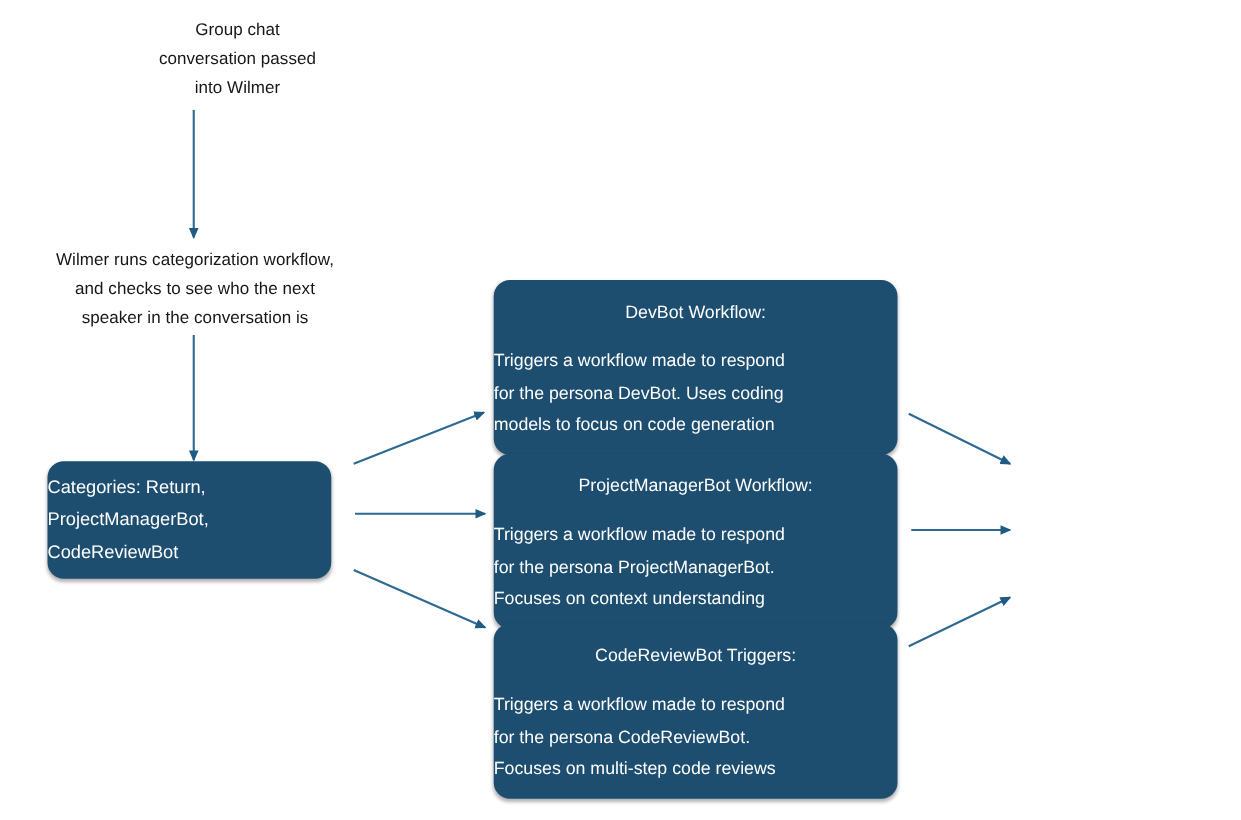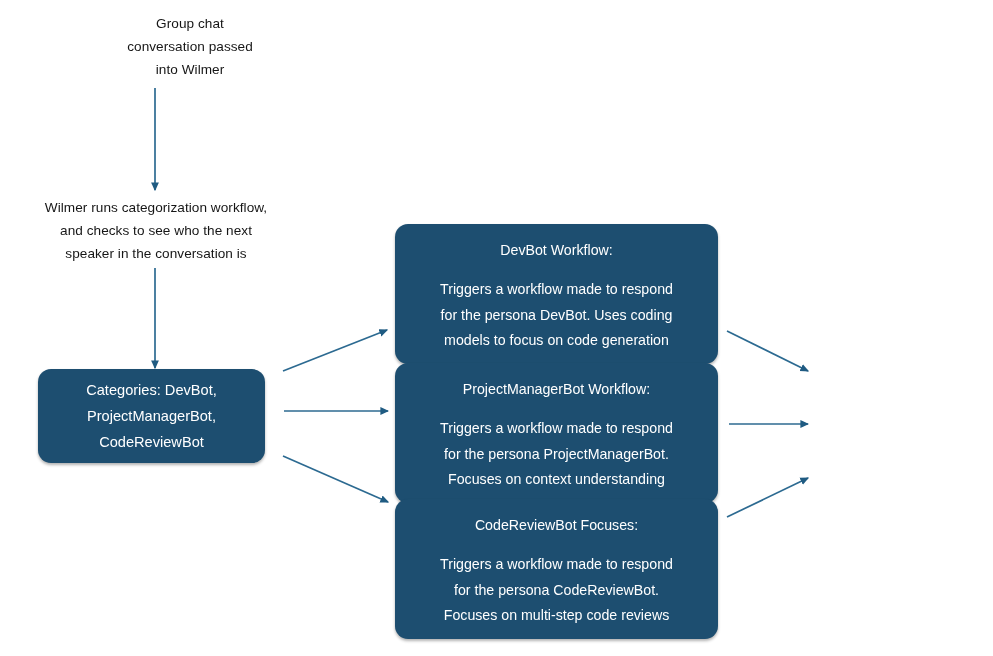--- a/index.html
+++ b/index.html
@@ -70,21 +70,20 @@
   .box .box-title {
     font-size: 14.2px;
     line-height: 20px;
     text-align: center;
     white-space: pre-line;
     width: 100%;
   }
   .box .box-body {
     font-size: 14.2px;
     line-height: 25.5px;
-    text-align: center;
     white-space: pre-line;
     width: 100%;
   }
   
   #box-categories {
     left: 38px;
     top: 369px;
     width: 227px;
     height: 94px;
     justify-content: center;
@@ -139,39 +138,39 @@
   <div class="text-node" id="node-group-chat">Group chat
 conversation passed
 into Wilmer</div>
 
   <div class="text-node" id="node-categorization">Wilmer runs categorization workflow,
 and checks to see who the next
 speaker in the conversation is</div>
 
 
   <div class="box" id="box-categories">
-    <div class="box-body">Categories: DevBot,
+    <div class="box-body">Categories: Return,
 ProjectManagerBot,
 CodeReviewBot</div>
   </div>
 
   <div class="box workflow-box" id="box-devbot">
     <div class="box-title">DevBot Workflow:</div>
     <div class="box-body">Triggers a workflow made to respond
 for the persona DevBot. Uses coding
 models to focus on code generation</div>
   </div>
 
   <div class="box workflow-box" id="box-pmbot">
     <div class="box-title">ProjectManagerBot Workflow:</div>
     <div class="box-body">Triggers a workflow made to respond
 for the persona ProjectManagerBot.
 Focuses on context understanding</div>
   </div>
 
   <div class="box workflow-box" id="box-codereviewbot">
-    <div class="box-title">CodeReviewBot Focuses:</div>
+    <div class="box-title">CodeReviewBot Triggers:</div>
     <div class="box-body">Triggers a workflow made to respond
 for the persona CodeReviewBot.
 Focuses on multi-step code reviews</div>
   </div>
 
 </div>
 
 </body></html>

